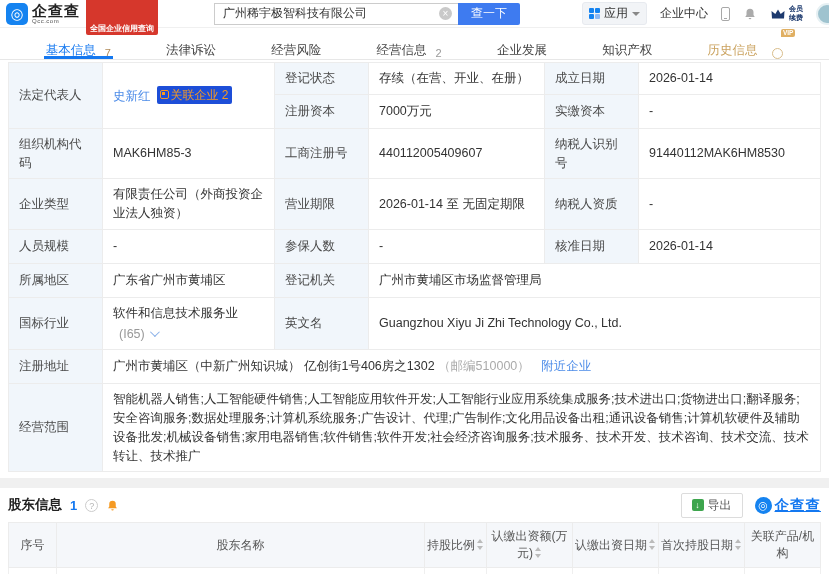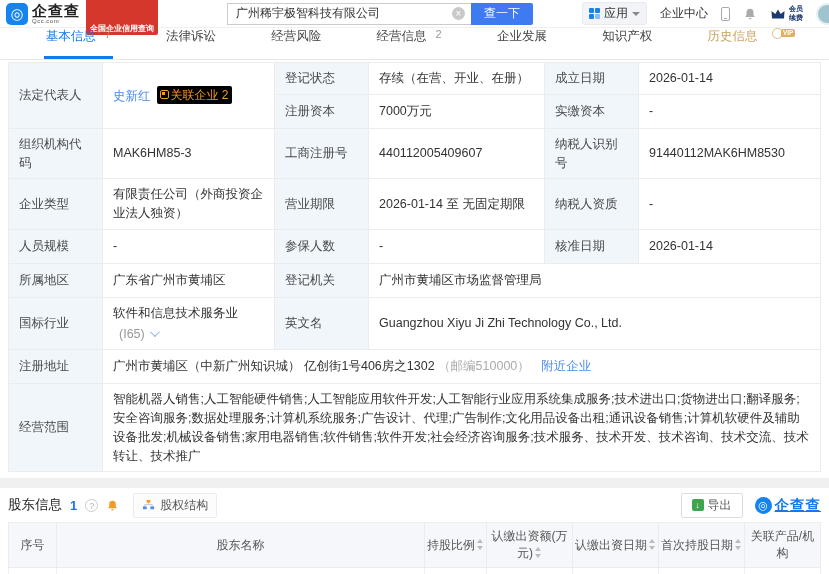--- a/index.html
+++ b/index.html
@@ -10,69 +10,69 @@
   
   .topbar { height: 28px; background:#fff; display:flex; align-items:center; padding:0 0 0 6px; position:relative; border-bottom:1px solid #f0f0f0;}
   .brand { display:flex; align-items:center; gap:4px; }
   .logo-mark { width:22px; height:22px; border-radius:5px; background:#1583f0; color:#fff; font-size:15px; line-height:22px; text-align:center; font-weight:bold;}
   .brand-text { line-height:1; }
   .brand-cn { font-size:15px; font-weight:bold; color:#222; letter-spacing:1px;}
   .brand-domain { font-size:6px; color:#555; letter-spacing:.5px;}
   .brand-badge { background:#d6372c; color:#fff; border-radius:2px; padding:1px 4px; line-height:1.1; margin-left:2px;}
   .brand-badge .b1 { font-size:7px; opacity:.9;}
   .brand-badge .b2 { font-size:8px; font-weight:bold; white-space:nowrap;margin-top:24px;}
-  .search { margin-left:21px; position:relative; width:292px; height:22px;padding-left:48px;}
+  .search { margin-left:8px; position:relative; width:292px; height:22px;padding-left:48px;}
   .search input { width:100%; height:100%; border:1px solid #ccc; border-right:none; padding:0 22px 0 8px; font-size:12px; color:#333; outline:none; font-family:inherit;}
   .clear-icon { position:absolute; right:6px; top:4px; width:13px; height:13px; background:#c9c9c9; color:#fff; border-radius:50%; font-size:10px; line-height:13px; text-align:center; cursor:pointer;}
   .search-btn { height:22px; padding:0 13px; background:#3e7bf0; border:none; color:#fff; font-size:12px; border-radius:0 2px 2px 0; cursor:pointer; font-family:inherit;}
   .nav-right { margin-left:auto; display:flex; align-items:center; gap:13px; padding-right:26px; font-size:12px; color:#333;}
   .apps { display:flex; align-items:center; gap:4px; background:#f2f4f7; border:1px solid #e7eaef; border-radius:3px; padding:2px 6px; cursor:pointer;}
   .grid-icon { width:11px; height:11px; display:grid; grid-template-columns:5px 5px; grid-template-rows:5px 5px; gap:1px;}
   .grid-icon i { background:#1583f0; border-radius:1px;}
   .grid-icon i:last-child { background:#8db9f5;}
   .caret { width:0; height:0; border-left:4px solid transparent; border-right:4px solid transparent; border-top:4px solid #888;}
   .phone-icon { width:9px; height:14px; border:1.2px solid #a8a8a8; border-radius:2px; position:relative;}
   .phone-icon::after { content:''; position:absolute; bottom:1px; left:2px; right:2px; height:1px; background:#a8a8a8;}
   .bell-icon svg, .obell svg { display:block; }
   .vip { display:flex; align-items:center; gap:3px; cursor:pointer;}
   .vip-lines { font-size:7px; line-height:1.15; color:#1d3a6e; font-weight:bold;}
   .corner-circle { position:absolute; right:-9px; top:3px; width:22px; height:22px; border-radius:50%; background:#9fc3cf; border:2px solid #e6f0f3;}
 
   
   .tabs { height:32px; background:#fff; display:flex; justify-content:space-around; align-items:stretch; border-bottom:1px solid #e7e7e7; padding:0 18px;}
-  .tab { position:relative; display:flex; align-items:flex-start; gap:9px; font-size:12.5px; color:#444; cursor:pointer; padding:0 4px;}
+  .tab { position:relative; display:flex; align-items:flex-end; gap:9px; font-size:12.5px; color:#444; cursor:pointer; padding:0 4px;}
   .tab .tab-count { font-size:11px; color:#999; }
   .tab.active { color:#1478f0; }
   .tab.active .tab-count { color:#b08b5a; }
   .tab.active::after { content:''; position:absolute; left:2px; right:2px; bottom:0; height:3px; background:#1478f0;}
   .tab.gold { color:#caa25e; }
   .vip-badge { position:absolute; top:1px; right:-8px; background:#e0af62; color:#fff; font-size:6.5px; font-weight:bold; border-radius:2px 2px 2px 0; padding:0 2px; line-height:8px;}
   .lock-circle { width:11px; height:11px; border:1px solid #d9bd8a; border-radius:50%; display:inline-block; margin-left:6px;}
 
   
   .info-wrap { background:#fff; padding:2px 8px 6px;}
   table.info { width:100%; border-collapse:collapse; table-layout:fixed; font-size:12.5px;}
   table.info td { border:1px solid #ececec; padding:6px 10px; vertical-align:middle; color:#333; line-height:1.5;}
   table.info td.label { background:#f1f6fb; color:#4a4a4a; width:94px;}
   td.c2 { width:172px;} td.c3 { width:100px;} td.c4 { width:176px;} td.c5 { width:112px;}
   .h34 { height:34px;} .h32 { height:32px;} .h50 { height:50px;} .h78 { height:78px;}
   a.blue { color:#4d8ce8; text-decoration:none; cursor:pointer;}
-  .rel-badge { display:inline-flex; align-items:center; gap:2px; color:#f59a23; background:#000000; border-radius:2px; padding:0 3px; margin-left:6px; cursor:pointer; font-size:12px;}
+  .rel-badge { display:inline-flex; align-items:center; gap:2px; color:#f59a23; background:#1d4ed8; border-radius:2px; padding:0 3px; margin-left:6px; cursor:pointer; font-size:12px;}
   .rel-icon { display:inline-block; width:9px; height:9px; border:1.5px solid #f59a23; border-radius:2px; position:relative;}
   .rel-icon::after{content:'';position:absolute;left:1px;top:1px;width:3px;height:3px;background:#f59a23;}
   .ind-code { color:#999; margin-top:2px; padding-left:6px; display:flex; align-items:center; gap:5px;}
   .chev { display:inline-block; width:7px; height:7px; border-right:1.5px solid #8ab0e8; border-bottom:1.5px solid #8ab0e8; transform:rotate(45deg) translateY(-2px); cursor:pointer;}
   .zip { color:#aaa; }
   .scope-text { line-height:1.7; }
 
   
   .gap { height:10px; background:#f0f0f0;}
   .holders { background:#fff; padding:0 8px;}
   .holders-head { display:flex; align-items:center; height:34px; gap:8px;}
-  .holders-title { font-size:13.5px; font-weight:normal; color:#222;}
+  .holders-title { font-size:13.5px; font-weight:bold; color:#222;}
   .holders-count { color:#1478f0; font-size:13px; font-weight:bold;}
   .q-icon { width:13px; height:13px; border:1px solid #ccc; border-radius:50%; color:#b5b5b5; font-size:9px; line-height:12px; text-align:center; cursor:pointer;}
   .obell { cursor:pointer; }
   .equity-btn { display:flex; align-items:center; gap:5px; border:1px solid #ededed; background:#fcfcfc; border-radius:2px; padding:3px 8px; font-size:12px; color:#555; cursor:pointer; margin-left:6px;}
   .head-right { margin-left:auto; display:flex; align-items:center; gap:12px;}
   .export-btn { display:flex; align-items:center; gap:4px; border:1px solid #dcdcdc; border-radius:2px; background:#fff; padding:3px 10px; font-size:12px; color:#555; cursor:pointer;}
   .excel-icon { width:12px; height:12px; background:#3da54d; border-radius:2px; color:#fff; font-size:9px; line-height:12px; text-align:center;}
   .qcc-water { display:flex; align-items:center; gap:3px; cursor:pointer;}
   .qcc-water .logo-mark { width:17px; height:17px; font-size:11px; line-height:17px; border-radius:50%;}
   .qcc-water .wtxt { color:#1478f0; font-size:14.5px; font-weight:bold; text-decoration:underline; letter-spacing:1px;}
@@ -254,29 +254,20 @@
     <div class="holders-head">
       <span class="holders-title">股东信息</span>
       <span class="holders-count">1</span>
       <span class="q-icon">?</span>
       <span class="obell">
         <svg width="13" height="13" viewBox="0 0 16 16">
             <path d="M8 2a4 4 0 0 0-4 4v3.2L2.6 11.5h10.8L12 9.2V6a4 4 0 0 0-4-4z" fill="#f59a23"></path>
             <path d="M6.5 12.5a1.5 1.5 0 0 0 3 0z" fill="#f59a23"></path>
           </svg>
       </span>
-      <span class="equity-btn">
-        <svg width="13" height="13" viewBox="0 0 14 14">
-            <rect x="5" y="1" width="4" height="3" fill="#f59a23"></rect>
-            <path d="M7 4v2M3 8V6h8v2" stroke="#b9c6d8" fill="none" stroke-width="1"></path>
-            <rect x="1" y="8" width="4" height="3" fill="#4d8ce8"></rect>
-            <rect x="9" y="8" width="4" height="3" fill="#4d8ce8"></rect>
-          </svg>
-        <span>股权结构</span>
-      </span>
       <div class="head-right">
         <span class="export-btn">
           <span class="excel-icon">↓</span>
           <span>导出</span>
         </span>
         <span class="qcc-water">
           <span class="logo-mark">◎</span>
           <span class="wtxt">企查查</span>
         </span>
       </div>

